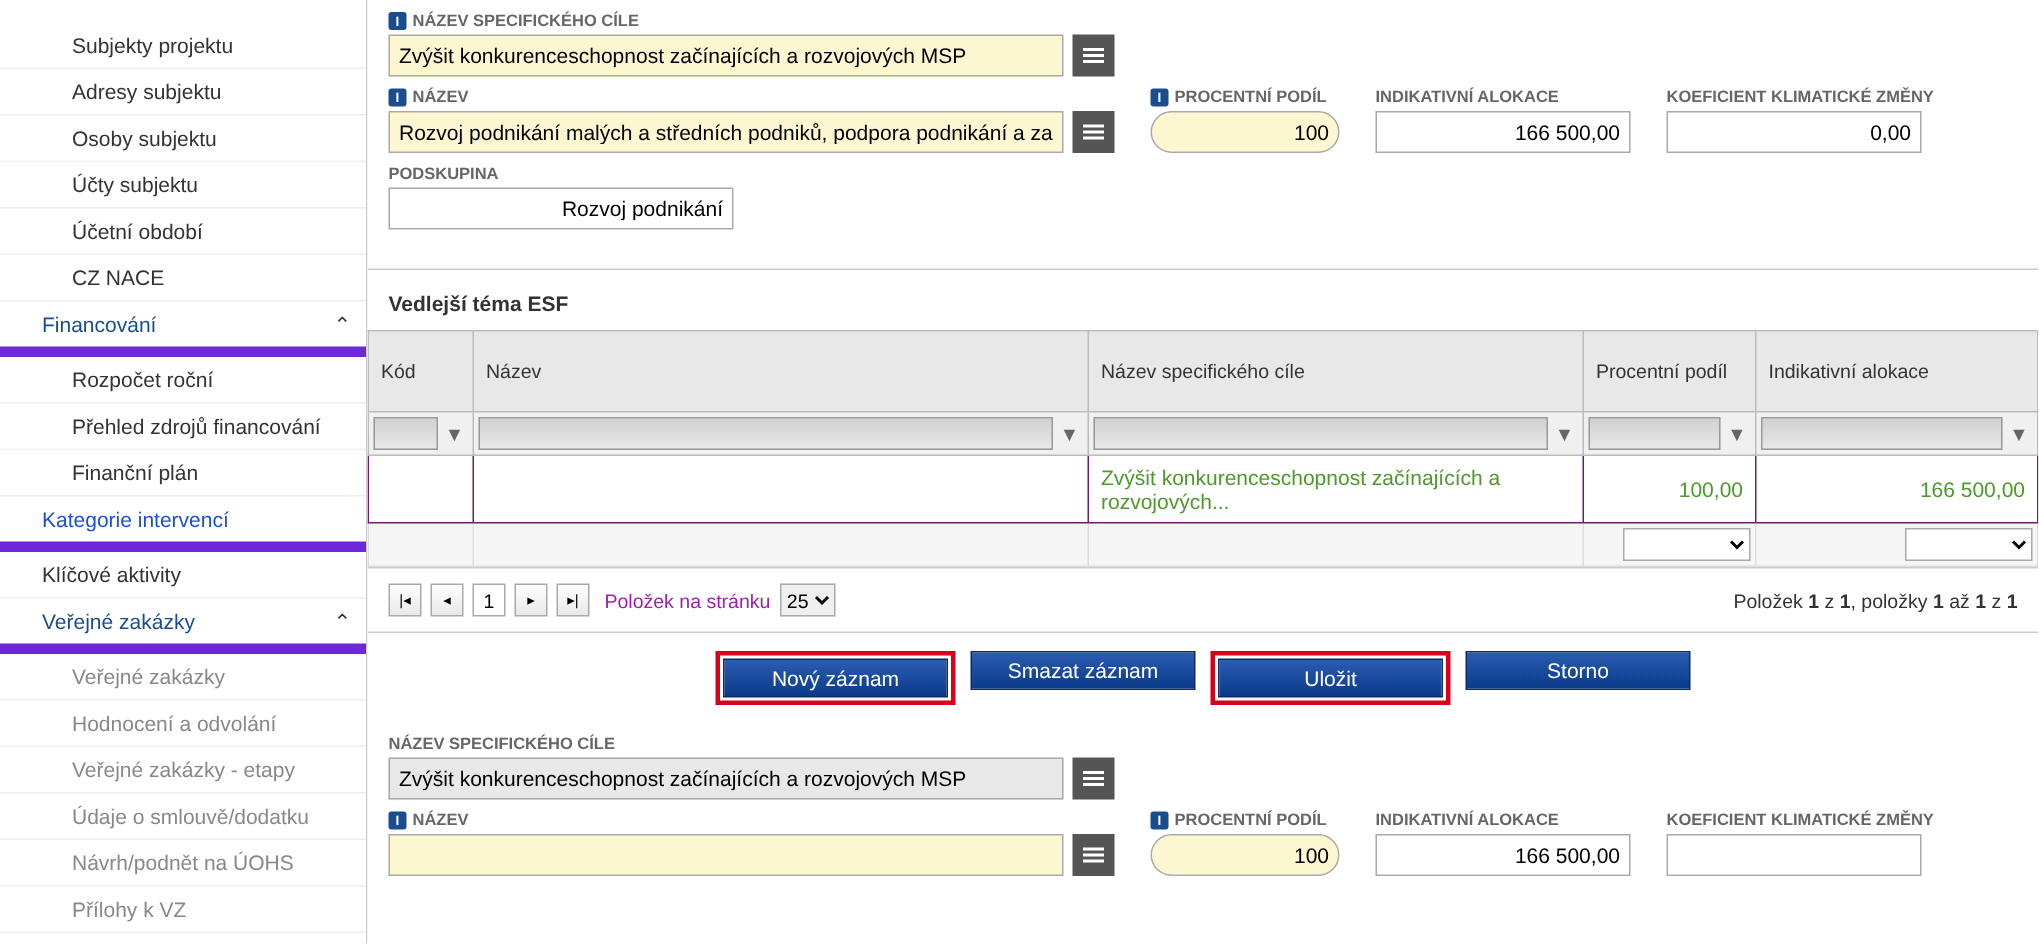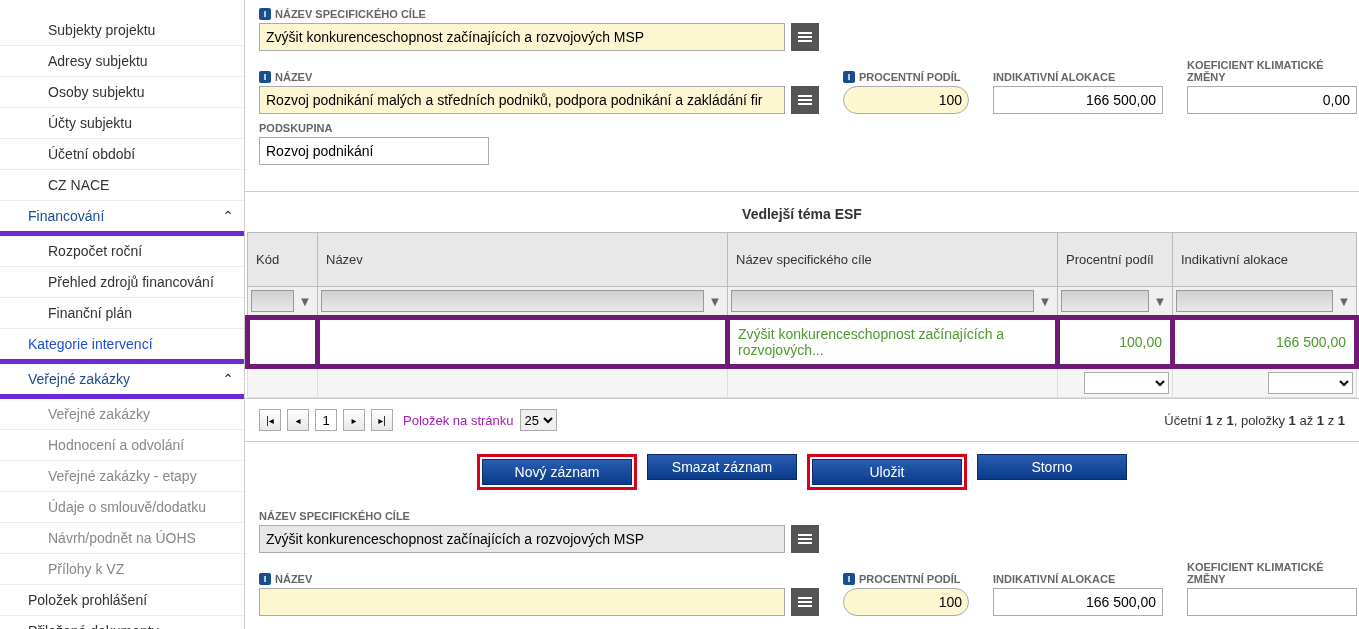--- a/index.html
+++ b/index.html
@@ -1,79 +1,80 @@
 <!DOCTYPE html>
 <html><head>
 <meta charset="utf-8">
 <style>
 * { box-sizing: border-box; margin: 0; padding: 0; }
 body { font-family: Arial, sans-serif; font-size: 13px; color: #333; background: #fff; }
 .container { display: flex; width: 1359px; height: 629px; }
 .sidebar { width: 245px; background: #fff; border-right: 1px solid #ccc; overflow-y: auto; padding-top: 15px; }
 .sidebar-item { padding: 7px 10px 7px 48px; color: #333; cursor: pointer; border-bottom: 1px solid #eee; font-size: 14px; }
-.sidebar-header { padding: 7px 10px 7px 28px; color: #1a4d8f; cursor: pointer; border-bottom: 5px solid #6d28d9; font-size: 14px; display: flex; justify-content: space-between; align-items: flex-end; }
+.sidebar-header { padding: 7px 10px 7px 28px; color: #1a4d8f; cursor: pointer; border-bottom: 7px solid #6d28d9; font-size: 14px; display: flex; justify-content: space-between; align-items: flex-end; }
 .sidebar-header.red { color: #1d4ed8; }
 .sidebar-sub { padding: 7px 10px 7px 48px; color: #888; cursor: pointer; border-bottom: 1px solid #eee; font-size: 14px; }
 .chevron { font-size: 14px; color: #333; }
 .main { flex: 1; background: #fff; padding: 0; overflow-y: auto; }
 .form-section { padding: 8px 14px; }
 .form-row { display: flex; gap: 24px; margin-bottom: 8px; align-items: flex-end; }
 .field-group { display: flex; flex-direction: column; }
 .field-label { font-size: 11px; font-weight: bold; color: #666; text-transform: uppercase; margin-bottom: 3px; display: flex; align-items: center; gap: 4px; }
 .info-icon { display: inline-flex; width: 12px; height: 12px; background: #1a4d8f; color: #fff; font-size: 9px; font-weight: bold; justify-content: center; align-items: center; border-radius: 2px; }
 .field-input { height: 28px; border: 1px solid #aaa; padding: 0 6px; font-size: 14px; background: #fff; }
 .field-input.yellow { background: #fdf7d1; }
 .field-input.gray { background: #e8e8e8; }
 .field-input.right { text-align: right; }
 .list-btn { width: 28px; height: 28px; background: #555; border: none; cursor: pointer; display: inline-flex; align-items: center; justify-content: center; }
 .list-btn::before { content: ""; display: block; width: 14px; height: 2px; background: #fff; box-shadow: 0 -4px 0 #fff, 0 4px 0 #fff; }
-.section-title { font-size: 14px; font-weight: bold; color: #333; padding: 14px 14px 10px; border-top: 1px solid #ccc; margin-top: 10px; text-align: center; }
+.section-title { font-size: 14px; font-weight: bold; color: #333; padding: 14px 14px 10px; border-top: 1px solid #ccc; margin-top: 10px; }
 .table { width: 100%; border-collapse: collapse; }
 .table th { background: #e8e8e8; border: 1px solid #bbb; padding: 19px 8px; text-align: left; font-size: 13px; font-weight: normal; color: #333; }
 .table .filter-row td { background: #f0f0f0; border: 1px solid #bbb; padding: 3px; }
 .filter-cell { display: flex; align-items: center; gap: 2px; }
 .filter-input { flex: 1; height: 22px; background: linear-gradient(#d0d0d0,#e8e8e8); border: 1px solid #999; }
 .filter-icon { width: 18px; height: 20px; display: flex; align-items: center; justify-content: center; color: #666; cursor: pointer; }
-.table .data-row td { border: 5px solid #701a75; padding: 6px 8px; font-size: 14px; color: #4c9a2a; }
+.table .data-row td { border: 1px solid #701a75; padding: 6px 8px; font-size: 14px; color: #4c9a2a; }
 .table .data-row td.right { text-align: right; }
 .table .dd-row td { border: 1px solid #ddd; padding: 3px; background: #f5f5f5; }
 .dd-cell { display: flex; justify-content: flex-end; }
 .dd-select { width: 85px; height: 22px; border: 1px solid #aaa; background: #fff; }
 .pager-row { display: flex; align-items: center; justify-content: space-between; padding: 10px 14px; border-top: 1px solid #ccc; border-bottom: 1px solid #ccc; }
 .pager-left { display: flex; align-items: center; gap: 6px; }
 .pager-btn { width: 22px; height: 22px; border: 1px solid #aaa; background: linear-gradient(#fff,#e8e8e8); cursor: pointer; display: inline-flex; align-items: center; justify-content: center; font-size: 10px; }
 .pager-page { width: 22px; height: 22px; border: 1px solid #aaa; text-align: center; font-size: 13px; }
 .pager-text { font-size: 13px; color: #a21caf; margin-left: 4px; }
 .pager-select { height: 22px; border: 1px solid #aaa; font-size: 13px; }
 .pager-right { font-size: 13px; color: #333; }
 .action-row { display: flex; gap: 10px; padding: 12px 14px; justify-content: center; }
 .action-btn { width: 150px; height: 26px; background: linear-gradient(#2a5db0,#0a3a8a); color: #fff; border: 1px solid #0a2a6a; cursor: pointer; font-size: 14px; }
 .highlight-box { border: 3px solid #d9001b; padding: 0; }
 .highlight-box .action-btn { margin: 2px; }
-.w450 { width: 526px; } .w230 { width: 230px; } .w150 { width: 126px; border-radius: 14px; } .w170 { width: 170px; }
+.w450 { width: 450px; } .w230 { width: 230px; text-align: right; } .w150 { width: 126px; border-radius: 14px; } .w170 { width: 170px; }
 </style>
 </head>
 <body>
 
 <div class="container">
   <div class="sidebar">
     <div class="sidebar-item">Subjekty projektu</div>
     <div class="sidebar-item">Adresy subjektu</div>
     <div class="sidebar-item">Osoby subjektu</div>
     <div class="sidebar-item">Účty subjektu</div>
     <div class="sidebar-item">Účetní období</div>
     <div class="sidebar-item">CZ NACE</div>
     <div class="sidebar-header">
       <span>Financování</span>
       <span class="chevron">⌃</span>
     </div>
     <div class="sidebar-item">Rozpočet roční</div>
     <div class="sidebar-item">Přehled zdrojů financování</div>
     <div class="sidebar-item">Finanční plán</div>
     <div class="sidebar-header red" style="padding-left:28px">Kategorie intervencí</div>
+    <div class="sidebar-item" style="padding-left:28px">Klíčové aktivity</div>
     <div class="sidebar-header">
       <span>Veřejné zakázky</span>
       <span class="chevron">⌃</span>
     </div>
     <div class="sidebar-sub">Veřejné zakázky</div>
     <div class="sidebar-sub">Hodnocení a odvolání</div>
     <div class="sidebar-sub">Veřejné zakázky - etapy</div>
     <div class="sidebar-sub">Údaje o smlouvě/dodatku</div>
     <div class="sidebar-sub">Návrh/podnět na ÚOHS</div>
     <div class="sidebar-sub">Přílohy k VZ</div>
@@ -204,21 +205,21 @@
       <div class="pager-left">
         <button class="pager-btn">|◂</button>
         <button class="pager-btn">◂</button>
         <input class="pager-page" value="1" style="">
         <button class="pager-btn">▸</button>
         <button class="pager-btn">▸|</button>
         <span class="pager-text">Položek na stránku</span>
         <select class="pager-select"><option>25</option></select>
       </div>
       <div class="pager-right">
-        <span>Účetní </span><b>1</b><span> z </span><b>1</b><span>, položky </span><b>1</b><span> až </span><b>1</b><span> z </span><b>1</b>
+        <span>Položek </span><b>1</b><span> z </span><b>1</b><span>, položky </span><b>1</b><span> až </span><b>1</b><span> z </span><b>1</b>
       </div>
     </div>
 
     <div class="action-row">
       <span class="highlight-box"><button class="action-btn">Nový záznam</button></span>
       <button class="action-btn">Smazat záznam</button>
       <span class="highlight-box"><button class="action-btn">Uložit</button></span>
       <button class="action-btn">Storno</button>
     </div>
 

